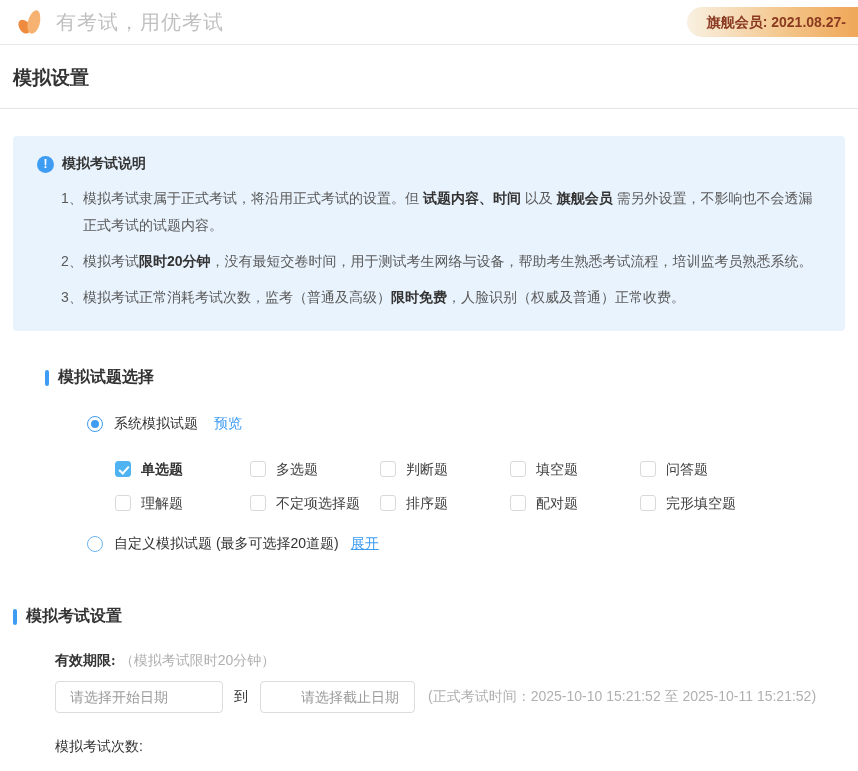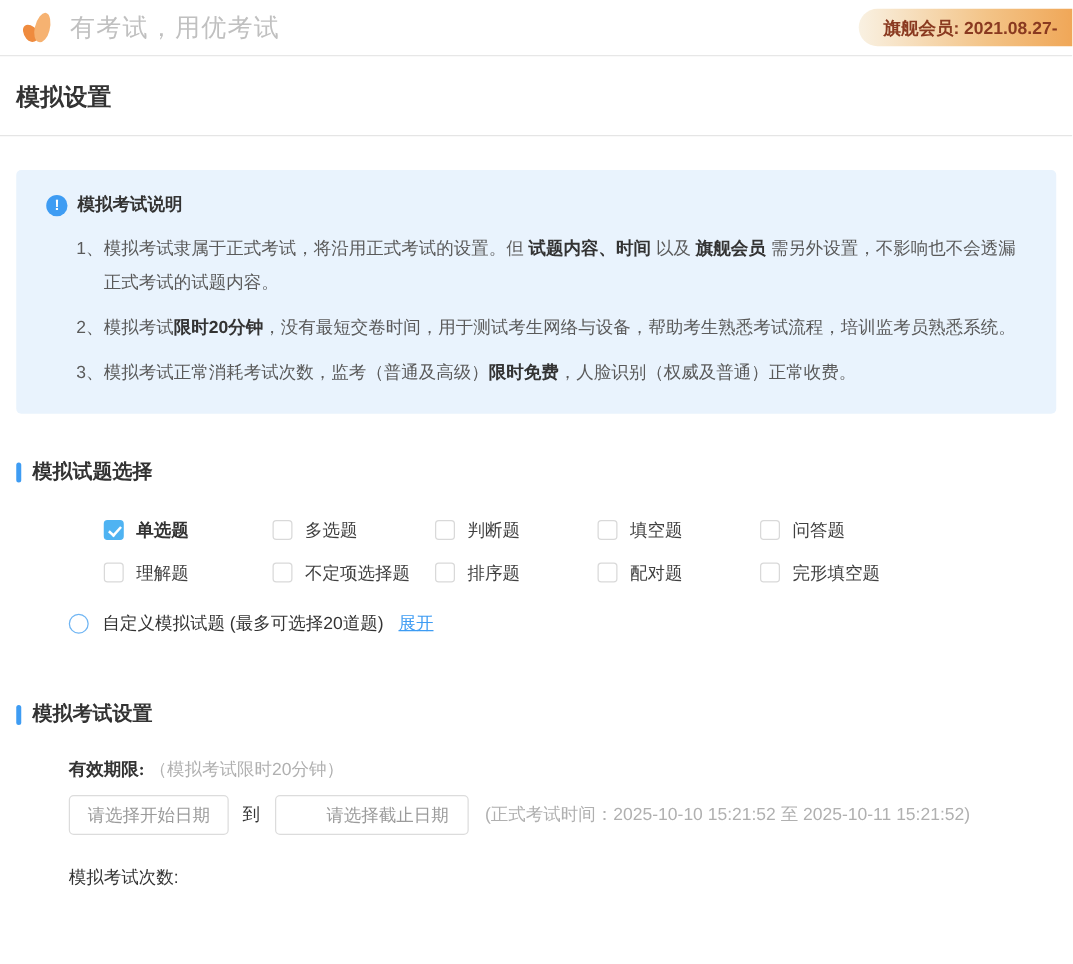--- a/index.html
+++ b/index.html
@@ -53,27 +53,27 @@
   .cb { width:16px; height:16px; border:1px solid #d9d9d9; border-radius:3px; background:#fff; position:relative; flex:0 0 auto; }
   .cb.on { background:#4fb3f2; border-color:#4fb3f2; }
   .cb.on::after { content:''; position:absolute; left:5px; top:2px; width:4px; height:8px; border:solid #fff; border-width:0 2px 2px 0; transform:rotate(42deg); }
   .qt-label { margin-left:10px; color:#404040; }
   .qt.checked .qt-label { font-weight:700; color:#333; }
 
   
   .field-label { color:#333; }
   .bold { font-weight:700;font-family:Liberation Serif, serif; }
   .hint { color:#b0b0b0; }
-  .date-input { width:128px; height:32px; border:1px solid #dcdcdc; border-radius:4px; padding:0 10px 0 14px; font-size:14px; color:#333; font-family:"Liberation Sans", sans-serif; background:#fff; }
+  .date-input { width:168px; height:32px; border:1px solid #dcdcdc; border-radius:4px; padding:0 10px 0 14px; font-size:14px; color:#333; font-family:"Liberation Sans", sans-serif; background:#fff; }
   .date-input.end { width:155px;padding-left:40px; }
   .date-input::placeholder { color:#9b9b9b; }
   .to-label { margin:0 12px 0 11px; color:#333; }
   .note { margin-left:13px; }
 
-  .mt-qsec { margin-top:36px; }
+  .mt-qsec { margin-top:36px;margin-left:32px; }
   .mt-sysrow { margin-top:27px; }
   .mt-custom { margin-top:22px; }
   .mt-ssec { margin-top:53px; }
   .mt-valid { margin-top:25px; }
   .mt-dates { margin-top:11px; }
   .mt-times { margin-top:25px; }
 </style>
 </head>
 <body>
 
@@ -112,20 +112,25 @@
       </div>
     </div>
   </div>
 
   <div class="section mt-qsec">
     <div class="section-head">
       <span class="section-bar"></span>
       <span class="section-title">模拟试题选择</span>
     </div>
 
+    <div class="row indent1 mt-sysrow">
+      <span class="radio on"></span>
+      <span class="radio-label">系统模拟试题</span>
+      <span class="link" style="margin-left:16px;">预览</span>
+    </div>
 
     <div class="qt-grid indent2">
       <label class="qt checked">
         <span class="cb on"></span>
         <span class="qt-label">单选题</span>
       </label>
       <label class="qt">
         <span class="cb"></span>
         <span class="qt-label">多选题</span>
       </label>

